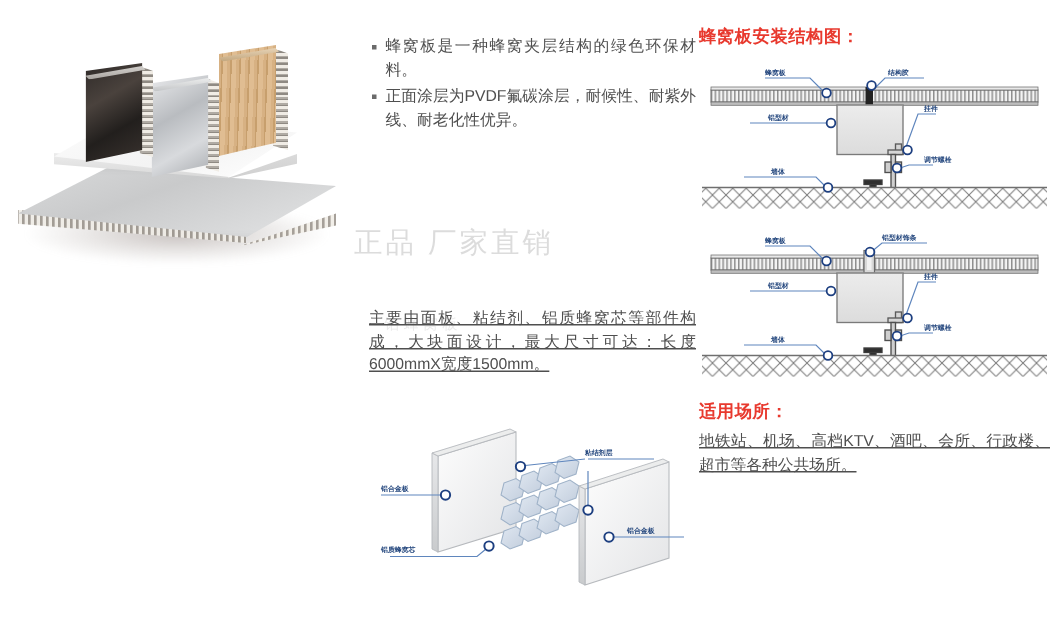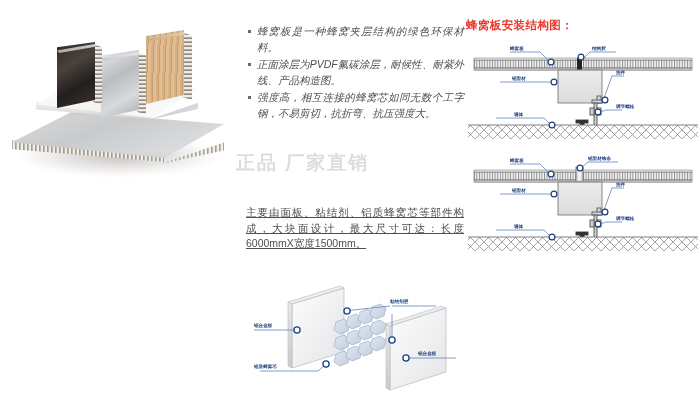--- a/index.html
+++ b/index.html
@@ -96,42 +96,42 @@
   .p-wood .cap{left:0px;top:2px;width:40px;height:9px;
     background:linear-gradient(180deg,#e7d3b6,#c2a77f);
     clip-path:polygon(0% 72%,94% 0%,100% 28%,6% 100%);}
 
   
   .col2{position:absolute;left:246px;top:0;width:218px;height:419px;}
   h3.sec-head{
     margin:0;font-size:11.5px;font-weight:bold;color:#e8392e;
     letter-spacing:.4px;line-height:14px;
   }
-  ul.feat{margin:6px 0 0 0;padding:0 0 0 11px;list-style:none;font-style:italic;}
+  ul.feat{margin:6px 0 0 0;padding:0 0 0 11px;list-style:none;}
   ul.feat li{
     position:relative;font-size:10.5px;color:#4f4f4f;line-height:15.5px;
     margin-bottom:2px;text-align:justify;
   }
   ul.feat li:before{
     content:"";position:absolute;left:-9px;top:6px;
     width:3px;height:3px;background:#6b6b6b;
   }
   p.body{margin:5px 0 0 0;font-size:10.5px;color:#4f4f4f;line-height:15.5px;text-align:justify;text-decoration:underline;}
 
   .blk-feat{position:absolute;left:0;top:18px;width:218px;}
   .blk-struct{position:absolute;left:0;top:200px;width:218px;}
 
   
   .exploded{position:absolute;left:-6px;top:282px;width:230px;height:110px;}
   .exploded svg{display:block;}
 
   
   .watermark{
     position:absolute;left:-10px;top:128px;width:225px;height:34px;
-    color:rgba(150,150,150,.33);font-size:19px;font-weight:bold;
+    color:rgba(150,150,150,.33);font-size:19px;font-weight:normal;
     letter-spacing:2px;line-height:34px;white-space:nowrap;
     pointer-events:none;
   }
   .watermark2{
     position:absolute;left:10px;top:184px;width:220px;height:30px;
     color:rgba(160,160,160,.22);font-size:10px;font-weight:normal;
     letter-spacing:3px;line-height:30px;white-space:nowrap;pointer-events:none;
   }
 
   
@@ -183,22 +183,21 @@
         <div class="cap"></div>
       </div>
     </div>
   </div>
 
   <div class="col2">
 
     <div class="blk-feat">
       <ul class="feat">
         <li>蜂窝板是一种蜂窝夹层结构的绿色环保材料。</li>
-        <li>正面涂层为PVDF氟碳涂层，耐候性、耐紫外线、产品构造图。</li>
-        <li>强度高，相互连接的蜂窝芯如同无数个工字钢，不易剪切，抗折弯、抗压强度大。</li>
+        <li>正面涂层为PVDF氟碳涂层，耐候性、耐紫外线、耐老化性优异。</li>
       </ul>
       <div class="watermark">正品 厂家直销</div>
       <div class="watermark2">铝蜂窝板</div>
     </div>
 
     <div class="blk-struct">
       <p class="body">主要由面板、粘结剂、铝质蜂窝芯等部件构成，大块面设计，最大尺寸可达：长度6000mmX宽度1500mm。</p>
     </div>
 
     <div class="exploded">
@@ -404,15 +403,19 @@
 
         <text class="lbl" x="44" y="10" font-size="5" font-weight="bold">蜂窝板</text>
         <text class="lbl" x="122" y="8" font-size="5" font-weight="bold">铝型材饰条</text>
         <text class="lbl" x="46" y="40" font-size="5" font-weight="bold">铝型材</text>
         <text class="lbl" x="150" y="34" font-size="5" font-weight="bold">挂件</text>
         <text class="lbl" x="150" y="68" font-size="5" font-weight="bold">调节螺栓</text>
         <text class="lbl" x="48" y="76" font-size="5" font-weight="bold">墙体</text>
       </svg>
     </div>
 
+    <div class="blk-usage">
+      <h3 class="sec-head">适用场所：</h3>
+      <p class="body">地铁站、机场、高档KTV、酒吧、会所、行政楼、超市等各种公共场所。</p>
+    </div>
   </div>
 
 </div>
 
 </body></html>

